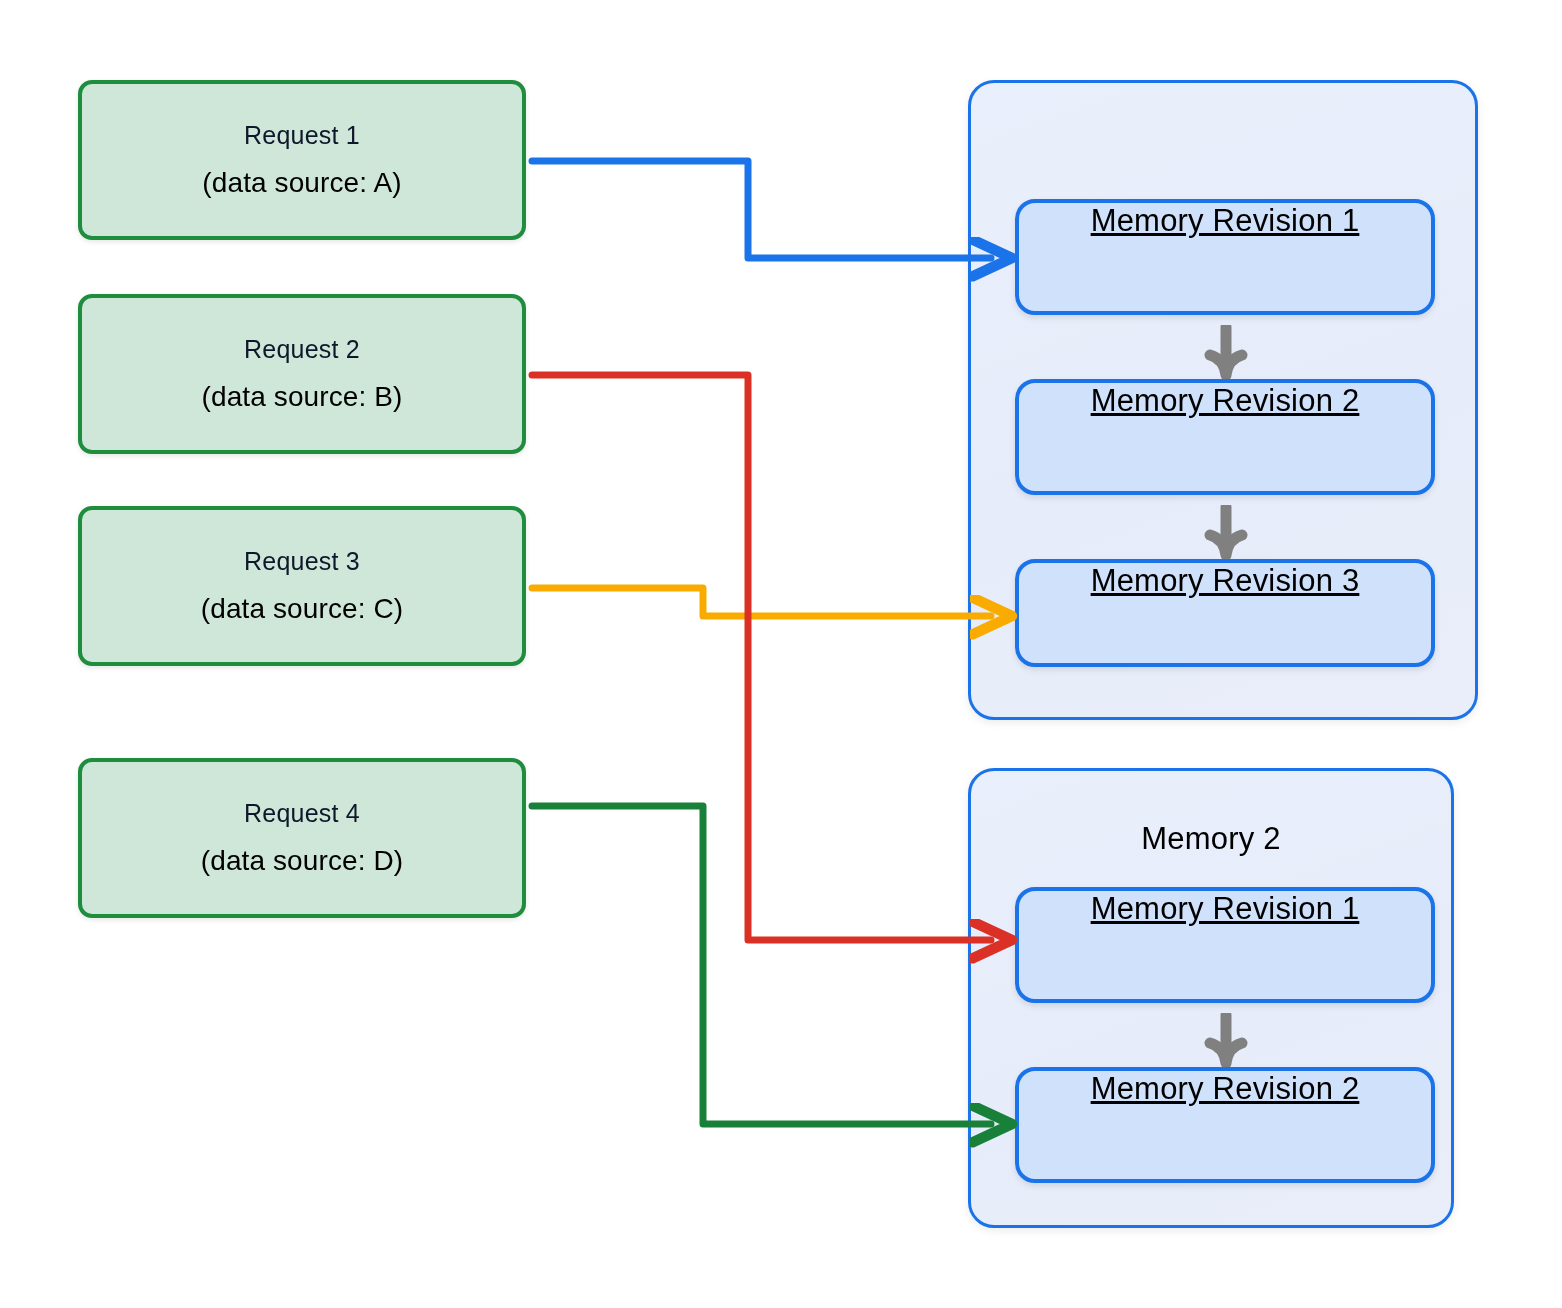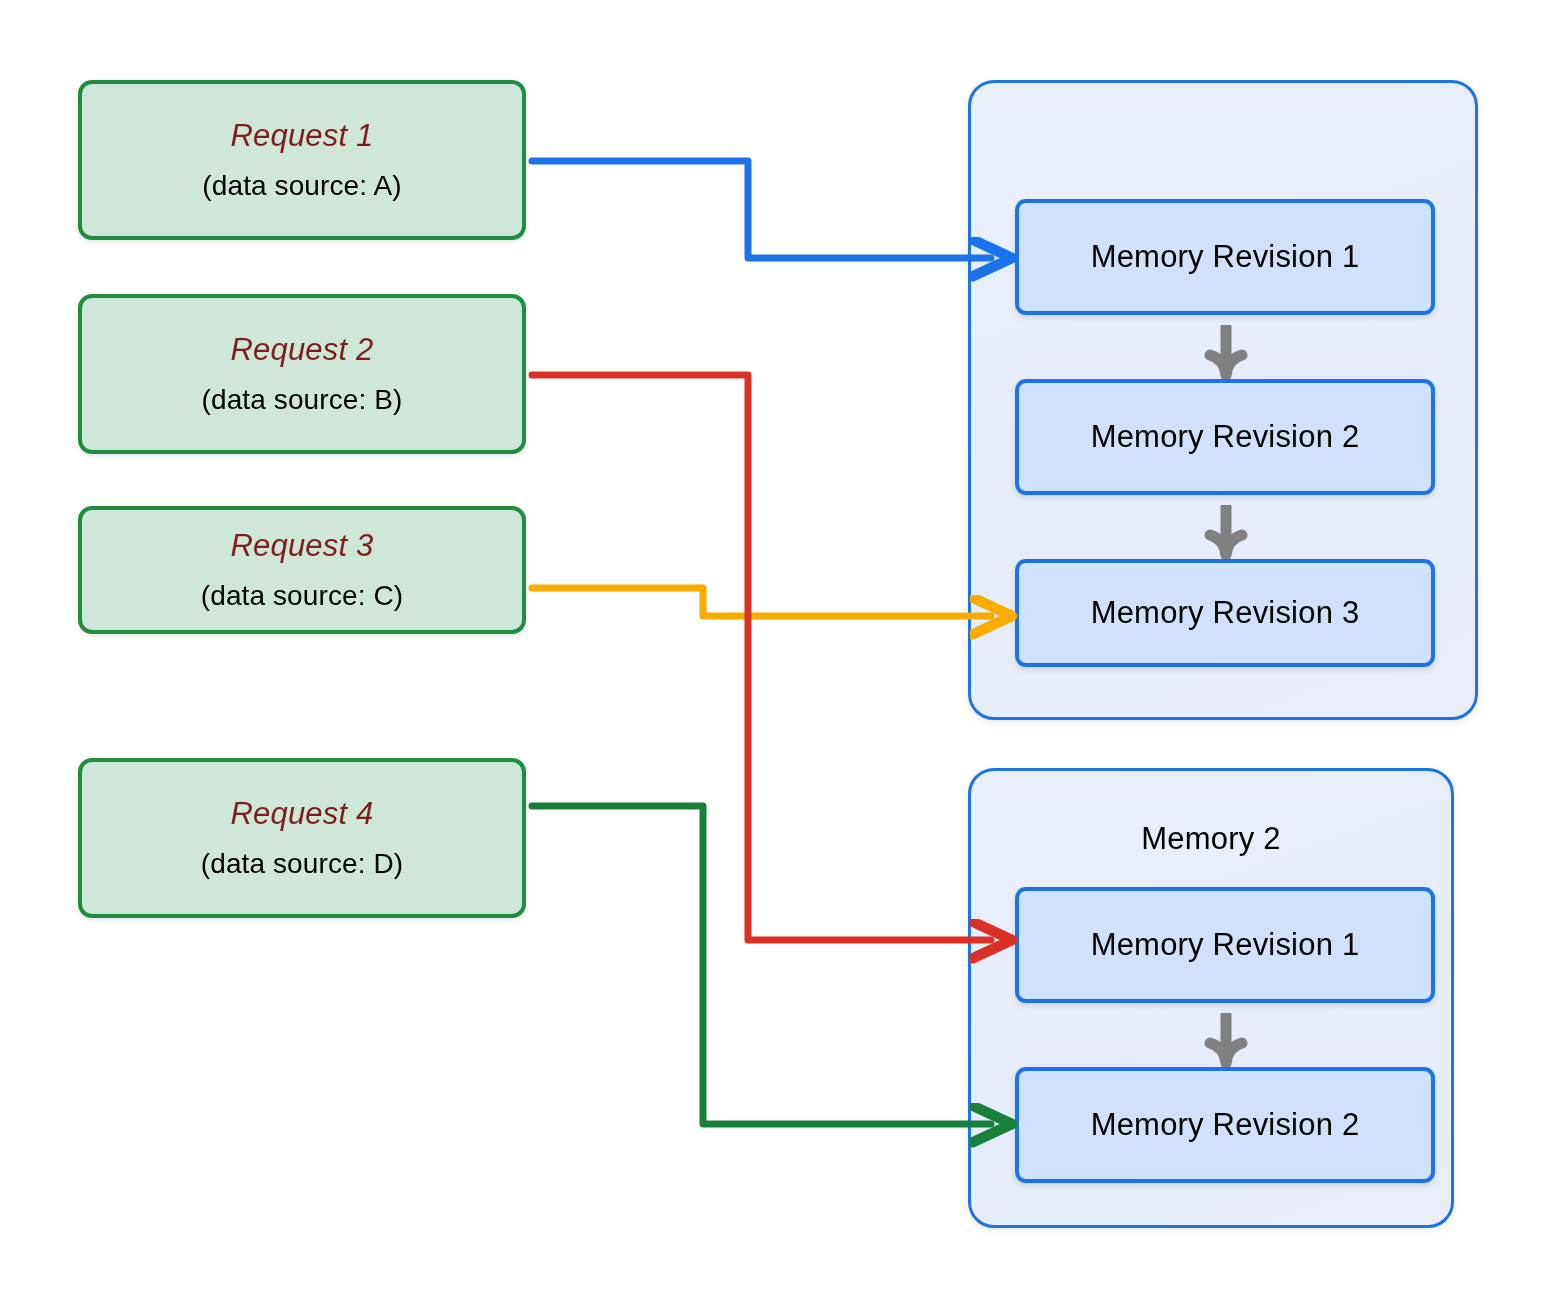--- a/index.html
+++ b/index.html
@@ -40,25 +40,24 @@
     border: 4px solid #1e8e3e;
     border-radius: 14px;
     display: flex;
     flex-direction: column;
     align-items: center;
     justify-content: center;
     z-index: 2;
     box-shadow: 0 2px 5px rgba(0,0,0,0.10);
   }
   .request-title {
-    font-size: 31px;
-    color: #7f1d1d;
+    font-size: 25px;
+    color: #0f172a;
     line-height: 1.22;
     letter-spacing: 0.2px;
-    font-style: italic;
   }
   .request-sub {
     font-size: 28px;
     color: #000000;
     line-height: 1.25;
     letter-spacing: 0.1px;
     margin-top: 14px;
   }
 
   
@@ -78,25 +77,26 @@
     text-align: center;
     font-size: 31px;
     color: #000000;
     letter-spacing: 0.2px;
   }
   .revision-box {
     position: absolute;
     box-sizing: border-box;
     background: #cfe1fb;
     border: 4px solid #1a73e8;
-    border-radius: 11px;
+    border-radius: 20px;
     display: flex;
-    align-items: center;
+    align-items: flex-start;
     justify-content: center;
     box-shadow: 0 3px 6px rgba(0,0,0,0.10);
+    text-decoration: underline;
   }
   .revision-label {
     font-size: 31px;
     color: #000000;
     letter-spacing: 0.2px;
   }
 
   .flow-arrow {
     position: absolute;
     width: 44px;
@@ -111,21 +111,21 @@
   <div class="request-box" style="left:78px; top:80px; width:448px; height:160px;">
     <div class="request-title">Request 1</div>
     <div class="request-sub">(data source: A)</div>
   </div>
 
   <div class="request-box" style="left:78px; top:294px; width:448px; height:160px;">
     <div class="request-title">Request 2</div>
     <div class="request-sub">(data source: B)</div>
   </div>
 
-  <div class="request-box" style="left:78px; top:506px; width:448px; height:128px;">
+  <div class="request-box" style="left:78px; top:506px; width:448px; height:160px;">
     <div class="request-title">Request 3</div>
     <div class="request-sub">(data source: C)</div>
   </div>
 
   <div class="request-box" style="left:78px; top:758px; width:448px; height:160px;">
     <div class="request-title">Request 4</div>
     <div class="request-sub">(data source: D)</div>
   </div>
 
   <div class="memory-container" style="left:968px; top:80px; width:510px; height:640px;">

